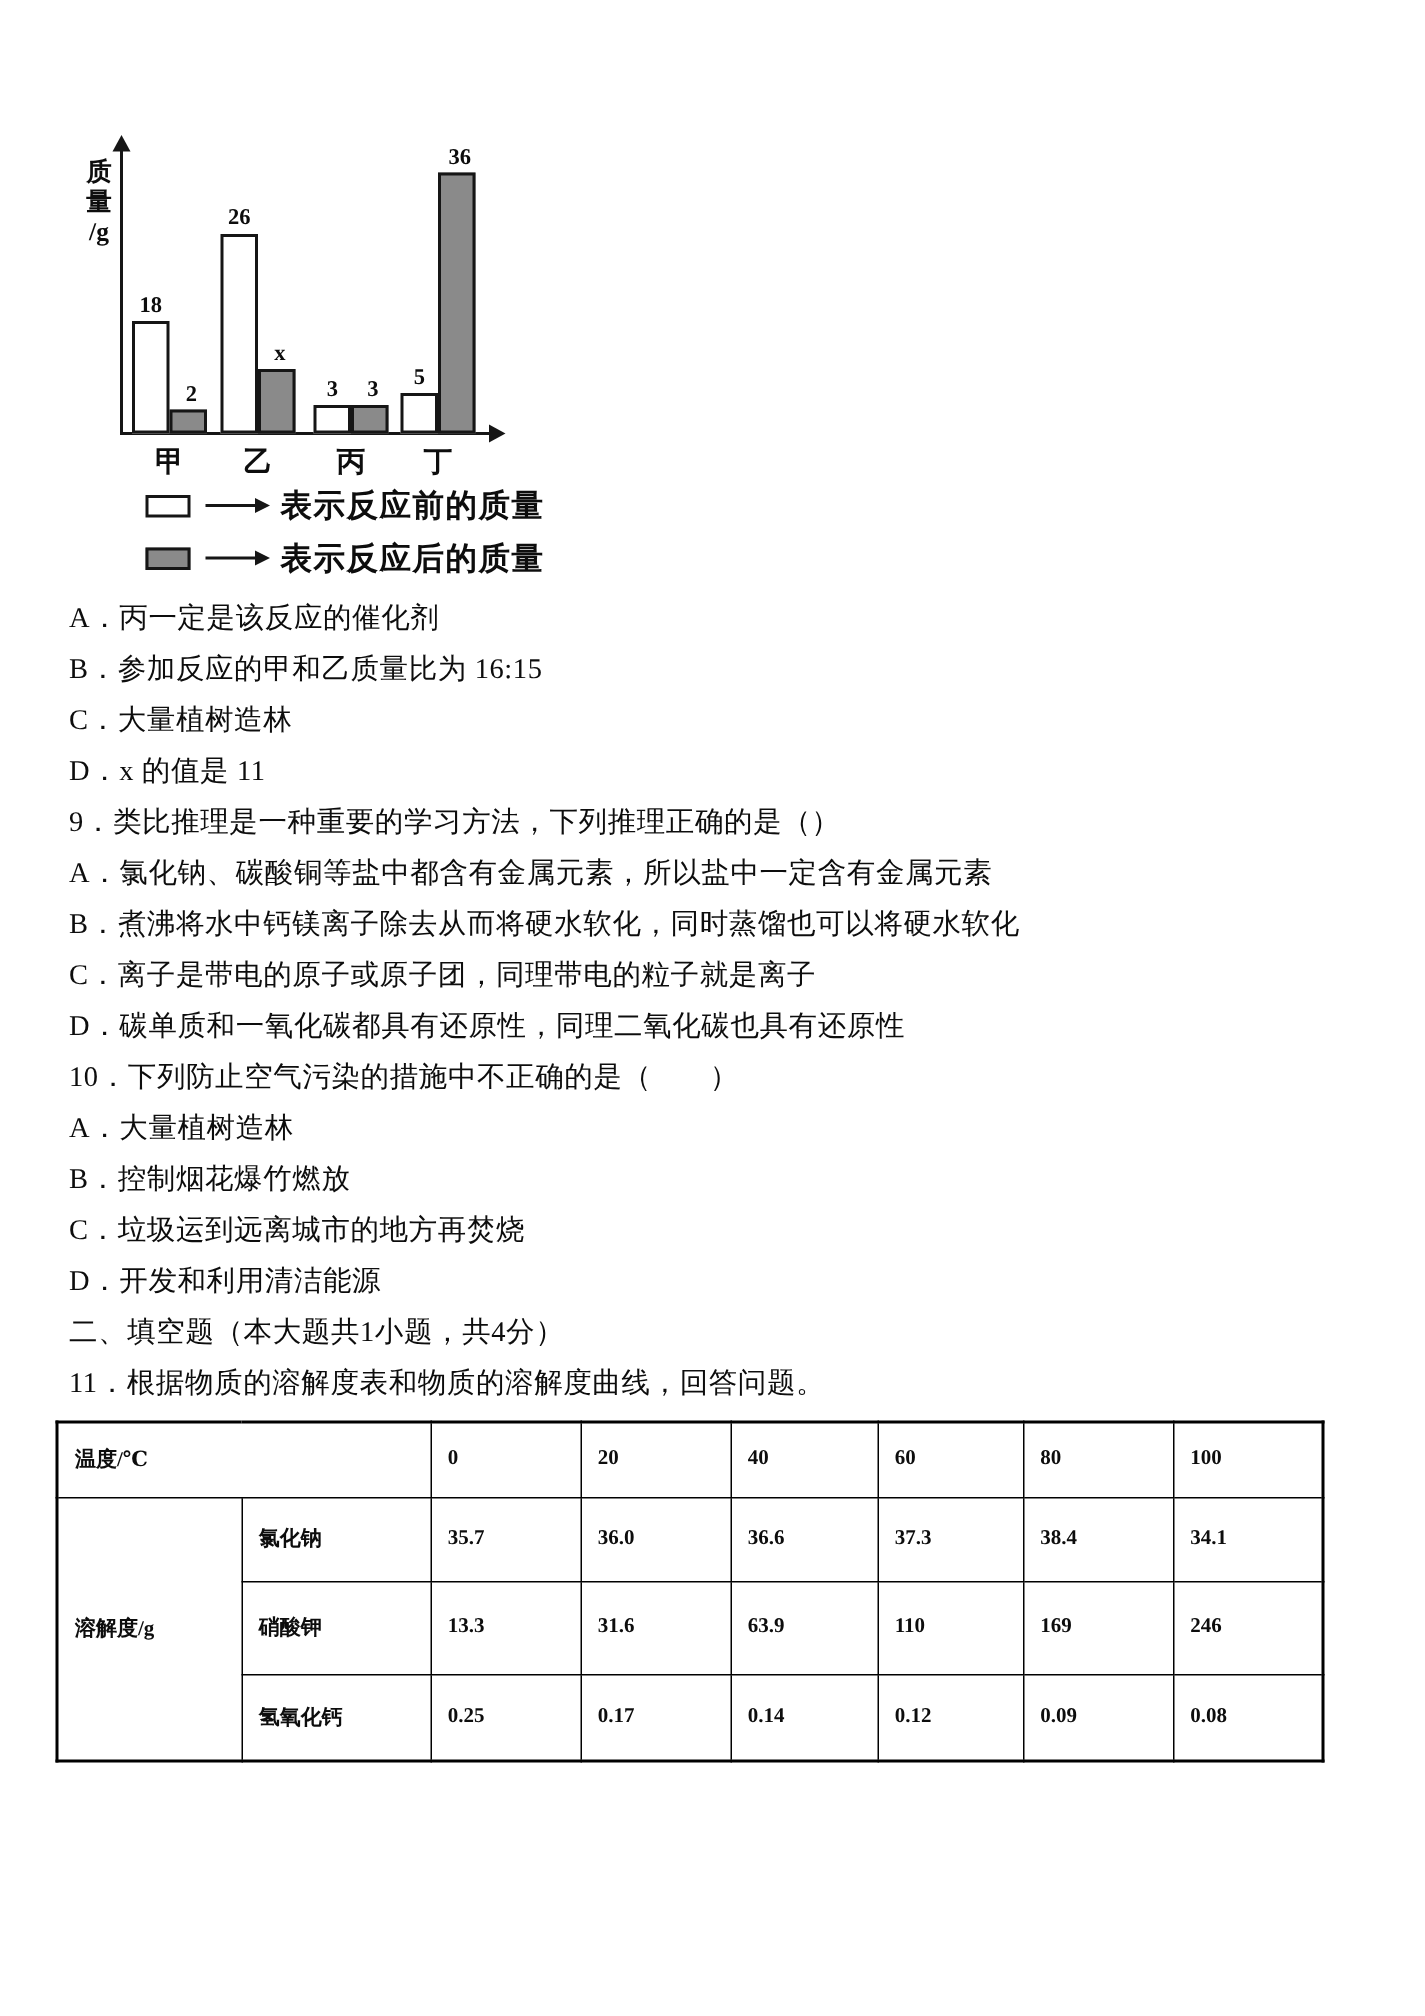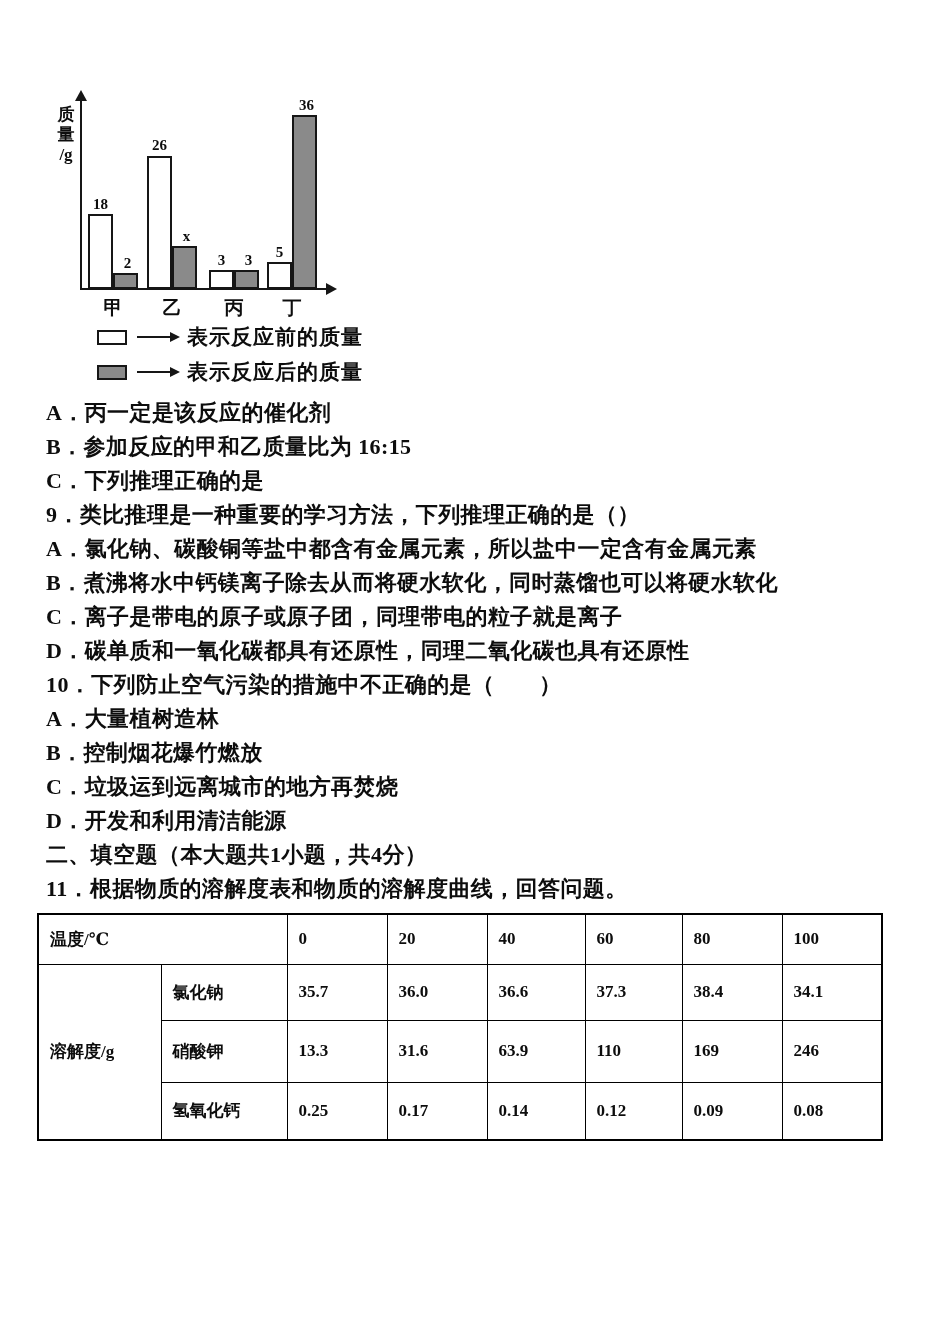--- a/index.html
+++ b/index.html
@@ -35,26 +35,26 @@
   .legend-row { display: flex; align-items: center; margin-bottom: 7px; }
   .swatch { width: 30px; height: 15px; border: 2px solid #161616; background: #fff; margin-right: 10px; flex: none; }
   .leg-arrow { position: relative; width: 34px; height: 2px; background: #161616; margin-right: 16px; flex: none; }
   .leg-arrow::after { content: ""; position: absolute; right: -9px; top: -4px; width: 0; height: 0;
                       border-top: 5px solid transparent; border-bottom: 5px solid transparent;
                       border-left: 10px solid #161616; }
   .leg-text { font-size: 21px; font-weight: 700; letter-spacing: 1px; }
 
   
   .qa { position: absolute; left: 46px; top: 396px; width: 865px; }
-  .qa p { margin: 0; line-height: 34px; font-size: 22px; font-weight: 700; letter-spacing: 0.4px; }
+  .qa p { margin: 0; line-height: 34px; font-size: 19px; font-weight: 400; letter-spacing: 0.4px; }
 
   
   table.sol { border-collapse: collapse; border: 2px solid #000;
               margin: 7px 0 0 -9px; width: 844px; table-layout: fixed;
-              font-size: 17px; font-weight: 700; }
+              font-size: 14px; font-weight: 700; }
   table.sol td { border: 1px solid #000; padding: 0 4px 0 11px; vertical-align: middle;
                  overflow: hidden; }
   table.sol tr:nth-child(1) { height: 50px; }
   table.sol tr:nth-child(2) { height: 56px; }
   table.sol tr:nth-child(3) { height: 62px; }
   table.sol tr:nth-child(4) { height: 58px; }
 </style>
 </head>
 <body>
 
@@ -102,21 +102,22 @@
         <span class="swatch" style="background: rgb(138, 138, 138);"></span>
         <span class="leg-arrow"></span>
         <span class="leg-text">表示反应后的质量</span>
       </div>
     </div>
   </div>
 
   <div class="qa">
     <p>A．丙一定是该反应的催化剂</p>
     <p>B．参加反应的甲和乙质量比为 16:15</p>
-    <p>C．下列推理正确的是</p>
+    <p>C．大量植树造林</p>
+    <p>D．x 的值是 11</p>
     <p>9．类比推理是一种重要的学习方法，下列推理正确的是（）</p>
     <p>A．氯化钠、碳酸铜等盐中都含有金属元素，所以盐中一定含有金属元素</p>
     <p>B．煮沸将水中钙镁离子除去从而将硬水软化，同时蒸馏也可以将硬水软化</p>
     <p>C．离子是带电的原子或原子团，同理带电的粒子就是离子</p>
     <p>D．碳单质和一氧化碳都具有还原性，同理二氧化碳也具有还原性</p>
     <p>10．下列防止空气污染的措施中不正确的是（　　）</p>
     <p>A．大量植树造林</p>
     <p>B．控制烟花爆竹燃放</p>
     <p>C．垃圾运到远离城市的地方再焚烧</p>
     <p>D．开发和利用清洁能源</p>

